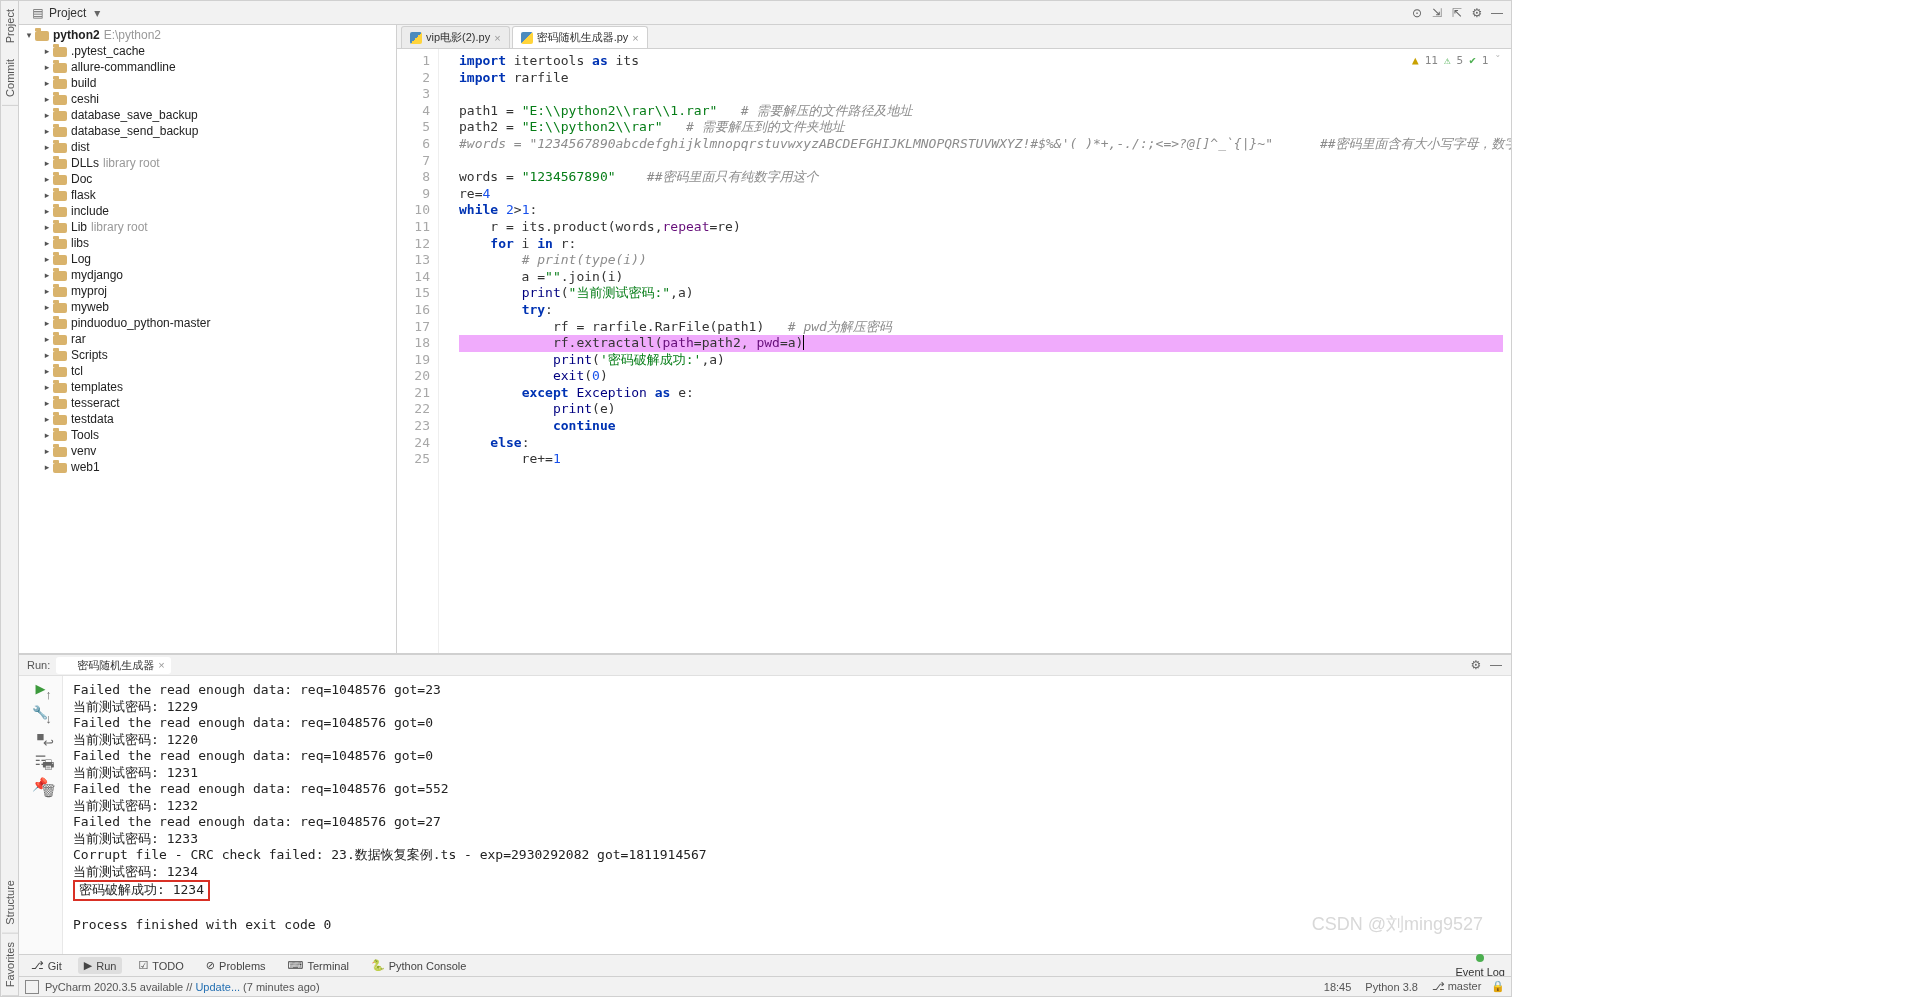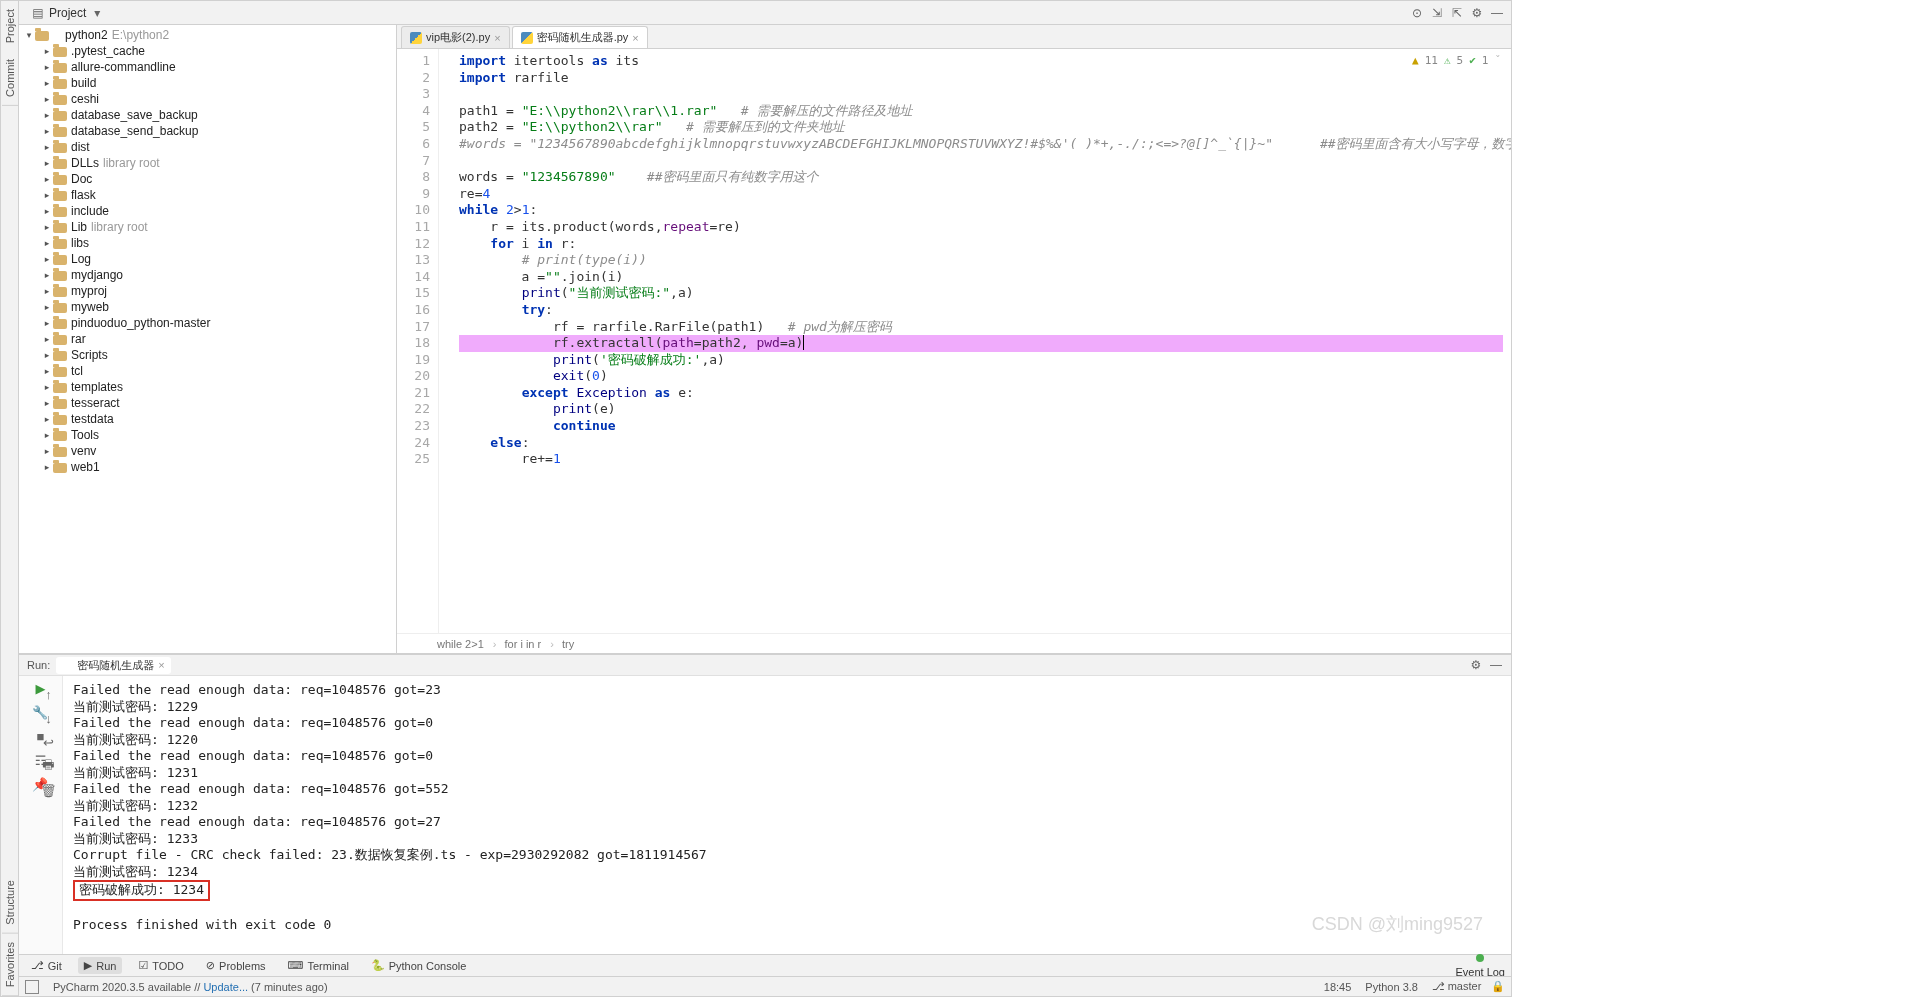--- a/index.html
+++ b/index.html
@@ -23,21 +23,21 @@
 .tree-pane::-webkit-scrollbar { width: 10px; }
 .tree-pane::-webkit-scrollbar-thumb { background: #c8c8c8; border-radius: 5px; }
 .tree { padding: 2px 0; }
 .tree-row { display: flex; align-items: center; height: 16px; padding: 0 4px; white-space: nowrap; cursor: pointer; }
 .tree-row .arrow { width: 12px; font-size: 9px; color: #555; text-align: center; }
 .tree-row .fico { width: 14px; height: 14px; margin-right: 4px; display: inline-block; }
 .fico.folder { background: #d9b36c; border-radius: 2px; position: relative; height: 10px; margin-top: 2px; }
 .fico.folder::before { content: ''; position: absolute; top: -3px; left: 0; width: 6px; height: 3px; background: #d9b36c; border-radius: 1px 1px 0 0; }
 .tree-row .lbl { color: #222; }
 .tree-row .hint { color: #999; margin-left: 4px; }
-.tree-row.bold .lbl { font-weight: normal; margin-left: 12px; }
+.tree-row.bold .lbl { font-weight: bold; }
 
 .editor-pane { flex: 1; display: flex; flex-direction: column; min-width: 0; position: relative; }
 .tab-bar { height: 24px; background: #f2f2f2; border-bottom: 1px solid #d0d0d0; display: flex; align-items: flex-end; padding-left: 4px; }
 .tab { display: flex; align-items: center; gap: 4px; height: 22px; padding: 0 8px; background: #ececec; border: 1px solid #d0d0d0; border-bottom: none; margin-right: 2px; font-size: 11px; border-radius: 3px 3px 0 0; cursor: pointer; margin-top: 20px; }
 .tab.active { background: #fff; }
 .tab .py-ico { width: 12px; height: 12px; background: linear-gradient(135deg,#4b8bbe 50%,#ffd43b 50%); border-radius: 2px; }
 .tab .close { color: #999; font-size: 11px; }
 
 .code-area { flex: 1; display: flex; overflow: hidden; position: relative; font-family: Consolas, monospace; font-size: 13px; line-height: 16.6px; }
 .gutter { width: 42px; text-align: right; padding: 4px 8px 4px 0; color: #a8a8a8; background: #fff; border-right: 1px solid #eee; user-select: none; }
@@ -345,25 +345,20 @@
             <span class="warn">▲</span>
               <span>11</span>
             <span class="ok">⚠</span>
               <span>5</span>
             <span class="ok">✔</span>
               <span>1</span>
             <span style="color:#bbb">ˇ</span>
           </div>
         </div>
 
-        <div class="breadcrumb">
-          <span>while 2&gt;1</span>
-          <span>for i in r</span>
-          <span>try</span>
-        </div>
       </div>
     </div>
 
     <div class="run-panel">
       <div class="run-header">
         <span class="title">Run:</span>
         <span class="cfg">
           <span class="py-ico" style="width:11px;height:11px"></span>
           <span>密码随机生成器</span>
           <span class="close">×</span>
@@ -417,21 +412,21 @@
       <span class="tbtn">🐍 <span>Python Console</span></span>
       <span class="spacer"></span>
       <span class="event">
           <span class="dot"></span>
           <span>Event Log</span>
         </span>
     </div>
 
     <div class="status-bar">
       <span class="sq-ico"></span>
-      <span class="msg" style="margin-left:14px">
+      <span class="msg" style="margin-left:6px">
         <span>PyCharm 2020.3.5 available // </span><span class="link">Update...</span><span> (7 minutes ago)</span>
       </span>
       <span class="seg">18:45</span>
       <span class="seg">Python 3.8</span>
       <span class="seg">⎇ <span>master</span></span>
       <span class="lock">🔒</span>
     </div>
   </div>
 
   <div class="watermark">CSDN @刘ming9527</div>

